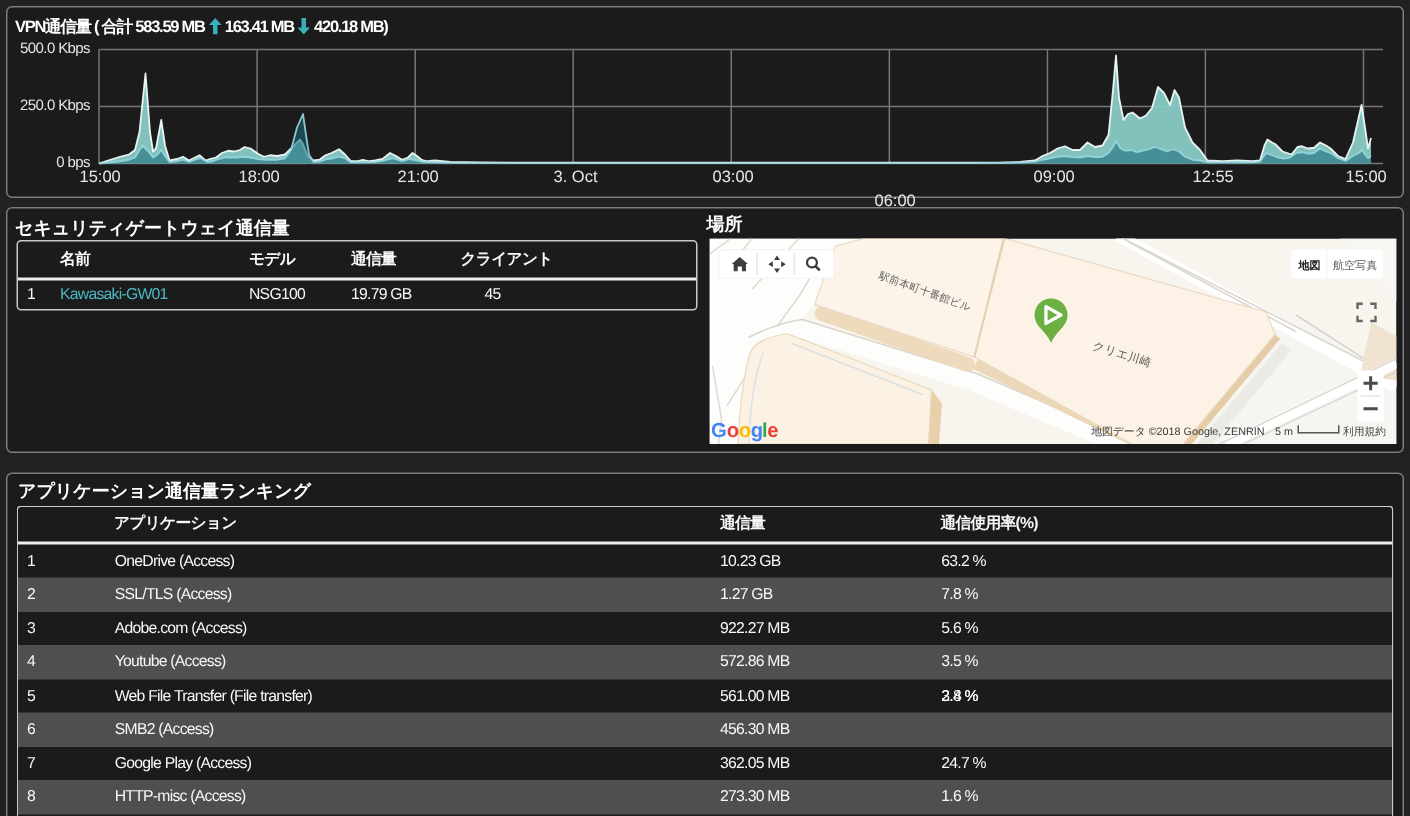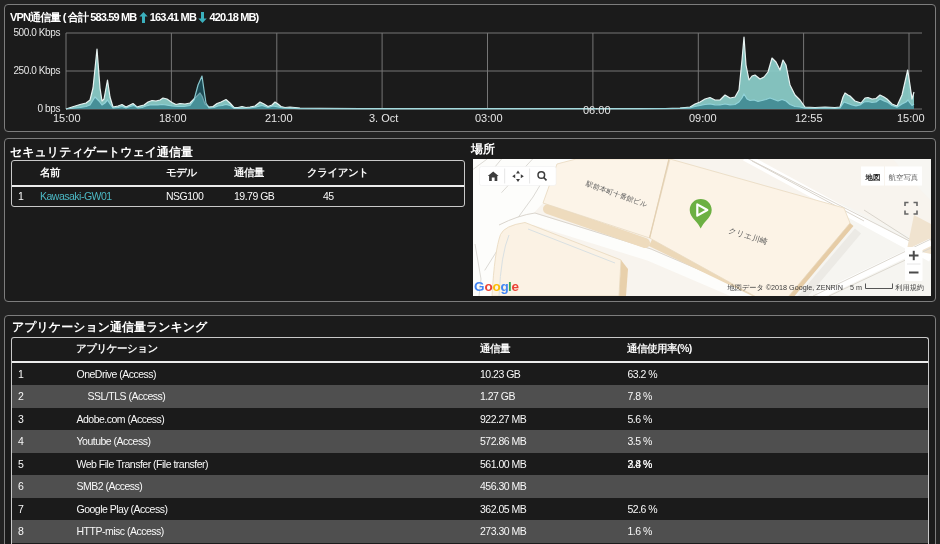--- a/index.html
+++ b/index.html
@@ -46,21 +46,21 @@
     <polygon points="66,109 72,107 80,104.5 86,103 90,100 93,88 97,49 100,88 102,101 104,99 107.5,80 110,97 113,107 118,106 122,104.5 126,107 130,105 133,103.5 137,107 140,106 144,105 148,102 152,100.5 156,101 160,100 163,98 167,99 172,102.5 176,104.5 180,103.5 185,104 190,103 196,97 200,93 202,96 205,104 209,107 213,106.5 217,103.5 221,102 226,99.5 230,103 234,107.5 238,107.5 242,106.5 246,107.5 250,107 255,106 260,102 264,104 268,106.5 272,105 275,102 278,104 281,106.5 285,107.5 290,107 300,108 320,108.3 360,108.5 420,108.5 500,108.5 580,108.5 640,108.5 665,108.5 680,108 690,107 695,104 700,102 705,99 710,97.5 715,100 720,100 725,95 730,98 735,97 739,90 742,60 744,37 746,65 749,80 752,76 755,75 760,79 764,77 768,72 772,58 776,62 780,70 783,60 786,65 790,85 795,95 800,100 805,107 815,107.5 825,107 835,107.5 840,107 843,97 845,93 848,95 850,96 855,101 861,103 865,98 868,97.5 872,99 876,98.5 880,95 884,97 887,99 892,104 897,106 902,95 907.7,70 910,85 912,99 914,92 914,109 66,109" fill="rgba(139,205,201,0.93)" stroke="none"></polygon>
     <polyline points="66,109 72,107 80,104.5 86,103 90,100 93,88 97,49 100,88 102,101 104,99 107.5,80 110,97 113,107 118,106 122,104.5 126,107 130,105 133,103.5 137,107 140,106 144,105 148,102 152,100.5 156,101 160,100 163,98 167,99 172,102.5 176,104.5 180,103.5 185,104 190,103 196,97 200,93 202,96 205,104 209,107 213,106.5 217,103.5 221,102 226,99.5 230,103 234,107.5 238,107.5 242,106.5 246,107.5 250,107 255,106 260,102 264,104 268,106.5 272,105 275,102 278,104 281,106.5 285,107.5 290,107 300,108 320,108.3 360,108.5 420,108.5 500,108.5 580,108.5 640,108.5 665,108.5 680,108 690,107 695,104 700,102 705,99 710,97.5 715,100 720,100 725,95 730,98 735,97 739,90 742,60 744,37 746,65 749,80 752,76 755,75 760,79 764,77 768,72 772,58 776,62 780,70 783,60 786,65 790,85 795,95 800,100 805,107 815,107.5 825,107 835,107.5 840,107 843,97 845,93 848,95 850,96 855,101 861,103 865,98 868,97.5 872,99 876,98.5 880,95 884,97 887,99 892,104 897,106 902,95 907.7,70 910,85 912,99 914,92" fill="none" stroke="rgba(240,250,249,0.95)" stroke-width="1.2" stroke-linejoin="round"></polyline>
     <polygon points="66,109 80,107.5 86,106.5 90,105 95,97 99,101 102,105 105,103 107.5,100 110,104 113,108 118,107.5 122,106.5 126,108 130,106.5 134,105.5 138,108 142,107.5 146,106 150,105 154,105 158,105 162,104.5 166,105 172,106 178,106.5 184,106.5 190,105.5 194,100 198,85 202,76 204,90 206,103 209,108 214,107.5 218,106 222,105.5 226,104.5 230,105.5 234,108.3 240,108.3 250,108 256,107 262,105.5 268,107.5 273,106 278,107 283,108 300,108.6 360,108.8 500,108.8 640,108.8 665,108.6 680,108.4 690,107.8 695,106.5 700,105.5 705,104.5 710,104 715,104.8 720,105 725,104 730,104.8 735,104.5 739,102 742,98 744,94 747,99 750,100.5 754,100 758,101.5 762,100.5 766,99.5 770,98 774,99.5 778,101 782,99.5 786,101 790,104.5 795,106.5 800,107 805,108.2 815,108.3 825,108 835,108.3 840,107.8 844,102 848,103.5 852,105 856,105.8 860,105 864,102 868,101.5 872,102.5 876,102 880,99 884,101 888,102.5 892,105.5 897,107.3 902,104 906,102 908,100 910,103 912,105.5 914,104 914,109 66,109" fill="rgba(28,106,124,0.58)" stroke="none"></polygon>
     <polyline points="66,109 80,107.5 86,106.5 90,105 95,97 99,101 102,105 105,103 107.5,100 110,104 113,108 118,107.5 122,106.5 126,108 130,106.5 134,105.5 138,108 142,107.5 146,106 150,105 154,105 158,105 162,104.5 166,105 172,106 178,106.5 184,106.5 190,105.5 194,100 198,85 202,76 204,90 206,103 209,108 214,107.5 218,106 222,105.5 226,104.5 230,105.5 234,108.3 240,108.3 250,108 256,107 262,105.5 268,107.5 273,106 278,107 283,108 300,108.6 360,108.8 500,108.8 640,108.8 665,108.6 680,108.4 690,107.8 695,106.5 700,105.5 705,104.5 710,104 715,104.8 720,105 725,104 730,104.8 735,104.5 739,102 742,98 744,94 747,99 750,100.5 754,100 758,101.5 762,100.5 766,99.5 770,98 774,99.5 778,101 782,99.5 786,101 790,104.5 795,106.5 800,107 805,108.2 815,108.3 825,108 835,108.3 840,107.8 844,102 848,103.5 852,105 856,105.8 860,105 864,102 868,101.5 872,102.5 876,102 880,99 884,101 888,102.5 892,105.5 897,107.3 902,104 906,102 908,100 910,103 912,105.5 914,104" fill="none" stroke="rgba(150,215,222,0.9)" stroke-width="1.2" stroke-linejoin="round"></polyline>
   </svg>
   <div class="xlab" style="left:53px;top:112px;">15:00</div>
   <div class="xlab" style="left:159px;top:112px;">18:00</div>
   <div class="xlab" style="left:265px;top:112px;">21:00</div>
   <div class="xlab" style="left:369px;top:112px;">3. Oct</div>
   <div class="xlab" style="left:463px;top:112px;padding-left:12px;">03:00</div>
-  <div class="xlab" style="left:583px;top:104px;">06:00</div>
+  <div class="xlab" style="left:583px;top:128px;">06:00</div>
   <div class="xlab" style="left:689px;top:112px;">09:00</div>
   <div class="xlab" style="left:795px;top:112px;">12:55</div>
   <div class="xlab" style="left:897px;top:112px;">15:00</div>
 
   <div class="panel" style="left:4px;top:138px;width:932px;height:164px;"></div>
   <div class="ptitle" style="left:10px;top:144px;">セキュリティゲートウェイ通信量</div>
   <div class="ptitle" style="left:471px;top:141px;">場所</div>
 
   <div class="tbl" style="left:11px;top:160px;width:454px;height:47px;"></div>
   <div style="position:absolute;left:12px;top:184.5px;width:452px;height:2px;background:#ededed;"></div>
@@ -156,21 +156,21 @@
   <div class="cell hdr" style="left:76px;top:349px;">アプリケーション</div>
   <div class="cell hdr" style="left:480px;top:349px;">通信量</div>
   <div class="cell hdr" style="left:627px;top:349px;">通信使用率(%)</div>
   <div id="rows">
     <div class="cell" style="left:18px;top:373.7px;">1</div>
     <div class="cell" style="left:76.5px;top:373.7px;">OneDrive (Access)</div>
     <div class="cell" style="left:480px;top:373.7px;">10.23 GB</div>
     <div class="cell" style="left:627.5px;top:373.7px;">63.2 %</div>
     <div style="position:absolute;left:12px;top:385px;width:916px;height:22.5px;background:#4f4f4f;"></div>
     <div class="cell" style="left:18px;top:396.2px;">2</div>
-    <div class="cell" style="left:76.5px;top:396.2px;margin-left:11px;">SSL/TLS (Access)</div>
+    <div class="cell" style="left:76.5px;top:396.2px;">SSL/TLS (Access)</div>
     <div class="cell" style="left:480px;top:396.2px;">1.27 GB</div>
     <div class="cell" style="left:627.5px;top:396.2px;">7.8 %</div>
     <div class="cell" style="left:18px;top:418.7px;">3</div>
     <div class="cell" style="left:76.5px;top:418.7px;">Adobe.com (Access)</div>
     <div class="cell" style="left:480px;top:418.7px;">922.27 MB</div>
     <div class="cell" style="left:627.5px;top:418.7px;">5.6 %</div>
     <div style="position:absolute;left:12px;top:430px;width:916px;height:22.5px;background:#4f4f4f;"></div>
     <div class="cell" style="left:18px;top:441.2px;">4</div>
     <div class="cell" style="left:76.5px;top:441.2px;">Youtube (Access)</div>
     <div class="cell" style="left:480px;top:441.2px;">572.86 MB</div>
@@ -180,19 +180,19 @@
     <div class="cell" style="left:480px;top:463.7px;">561.00 MB</div>
     <div class="cell" style="left:627.5px;top:463.7px;">3.4 %</div>
     <div style="position:absolute;left:12px;top:475px;width:916px;height:22.5px;background:#4f4f4f;"></div>
     <div class="cell" style="left:18px;top:486.2px;">6</div>
     <div class="cell" style="left:76.5px;top:486.2px;">SMB2 (Access)</div>
     <div class="cell" style="left:480px;top:486.2px;">456.30 MB</div>
     <div class="cell" style="left:627.5px;top:464px;">2.8 %</div>
     <div class="cell" style="left:18px;top:508.7px;">7</div>
     <div class="cell" style="left:76.5px;top:508.7px;">Google Play (Access)</div>
     <div class="cell" style="left:480px;top:508.7px;">362.05 MB</div>
-    <div class="cell" style="left:627.5px;top:508.7px;">52.6 %</div>
+    <div class="cell" style="left:627.5px;top:508.7px;">24.7 %</div>
     <div style="position:absolute;left:12px;top:520px;width:916px;height:22.5px;background:#4f4f4f;"></div>
     <div class="cell" style="left:18px;top:531.2px;">8</div>
     <div class="cell" style="left:76.5px;top:531.2px;">HTTP-misc (Access)</div>
     <div class="cell" style="left:480px;top:531.2px;">273.30 MB</div>
     <div class="cell" style="left:627.5px;top:531.2px;">1.6 %</div>
   </div>
 
 </body></html>

